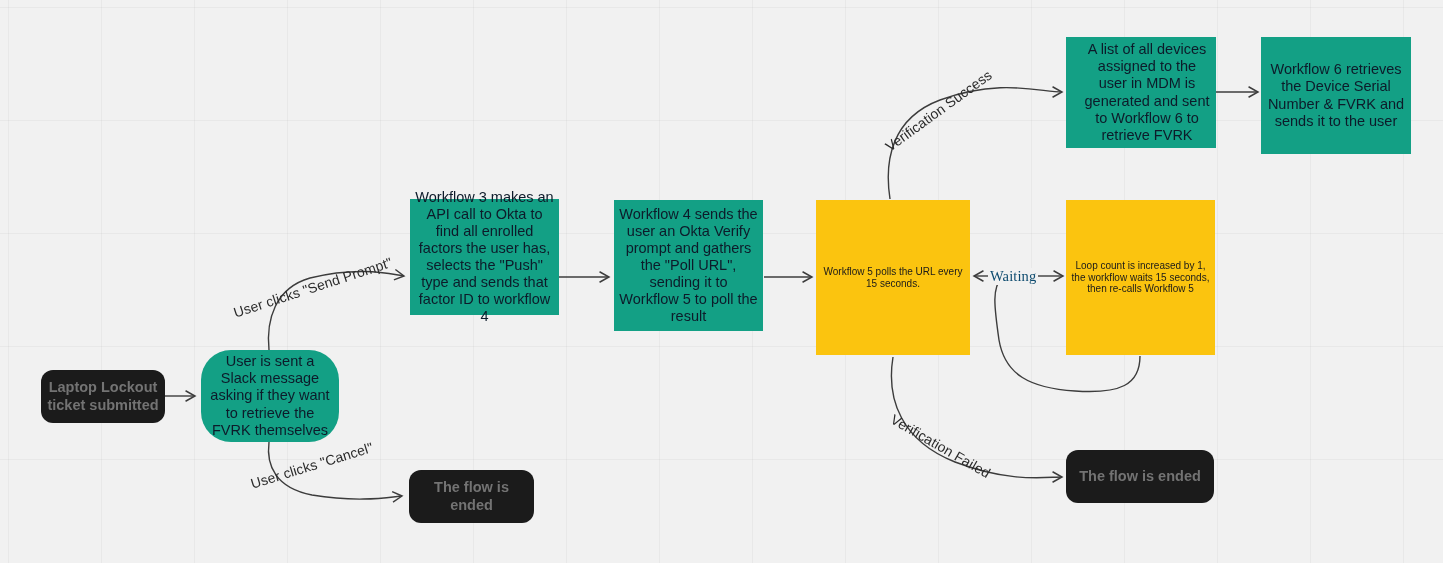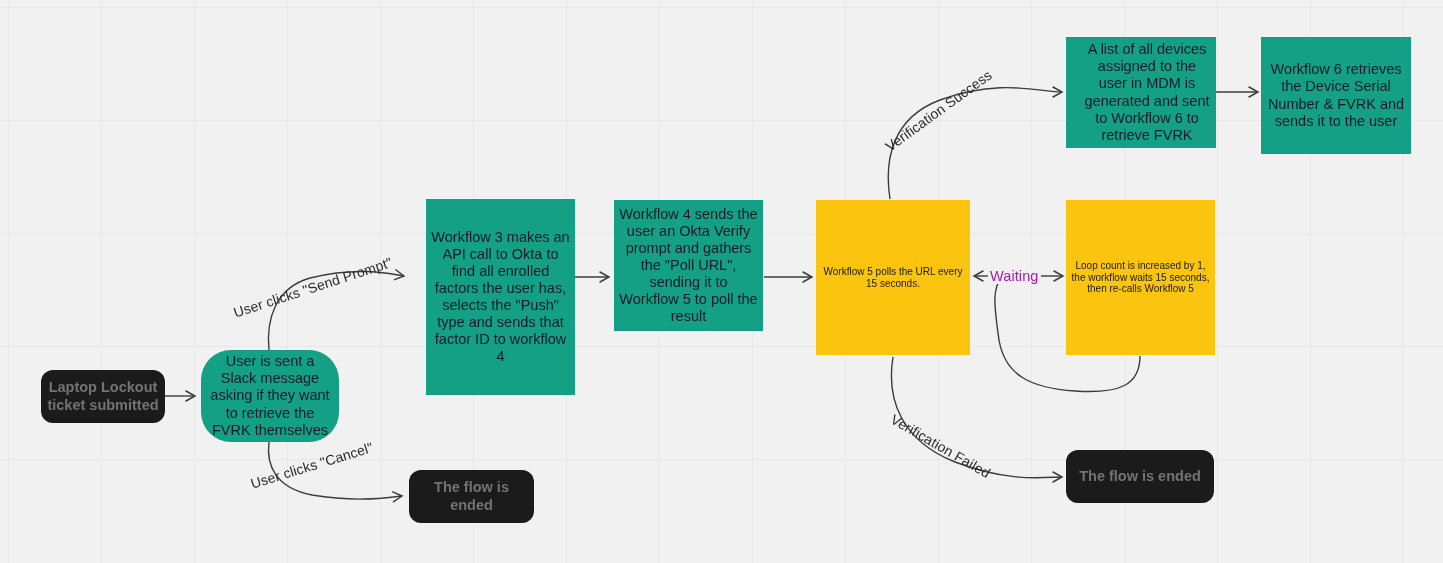--- a/index.html
+++ b/index.html
@@ -66,24 +66,25 @@
   }
   .edge-label {
     position: absolute;
     font-size: 14px;
     color: #2b2b2b;
     white-space: nowrap;
     transform-origin: left center;
     letter-spacing: 0.1px;
   }
   .edge-label.plain {
-    color: #a21caf;
+    color: #0c4a6e;
     font-size: 14.5px;
     background: #f1f1f1;
     padding: 0 2px;
+    font-family: Liberation Serif, serif;
   }
 </style>
 </head>
 <body>
 
 <div id="canvas">
 
   <svg id="edge-layer" viewBox="0 0 1443 563" width="1443" height="563">
     <defs>
       <marker id="arrow" viewBox="0 0 12 12" refX="10" refY="6" markerWidth="9" markerHeight="9" orient="auto-start-reverse">
@@ -116,21 +117,21 @@
 
   <div class="node terminal" style="left:41px; top:370px; width:124px; height:53px;">
     <span class="node-text">Laptop Lockout
 ticket submitted</span>
   </div>
 
   <div class="node green" style="left:201px; top:350px; width:138px; height:92px;border-radius:30px;">
     <span class="node-text">User is sent a Slack message asking if they want to retrieve the FVRK themselves</span>
   </div>
 
-  <div class="node green" style="left:426px; top:199px; width:149px; height:196px;">
+  <div class="node green" style="left:410px; top:199px; width:149px; height:116px;">
     <span class="node-text">Workflow 3 makes an API call to Okta to find all enrolled factors the user has, selects the "Push" type and sends that factor ID to workflow 4</span>
   </div>
 
   <div class="node green" style="left:614px; top:200px; width:149px; height:131px;">
     <span class="node-text">Workflow 4 sends the user an Okta Verify prompt and gathers the "Poll URL", sending it to Workflow 5 to poll the result</span>
   </div>
 
   <div class="node orange" style="left:816px; top:200px; width:154px; height:155px;">
     <span class="node-text">Workflow 5 polls the URL every 15 seconds.</span>
   </div>

